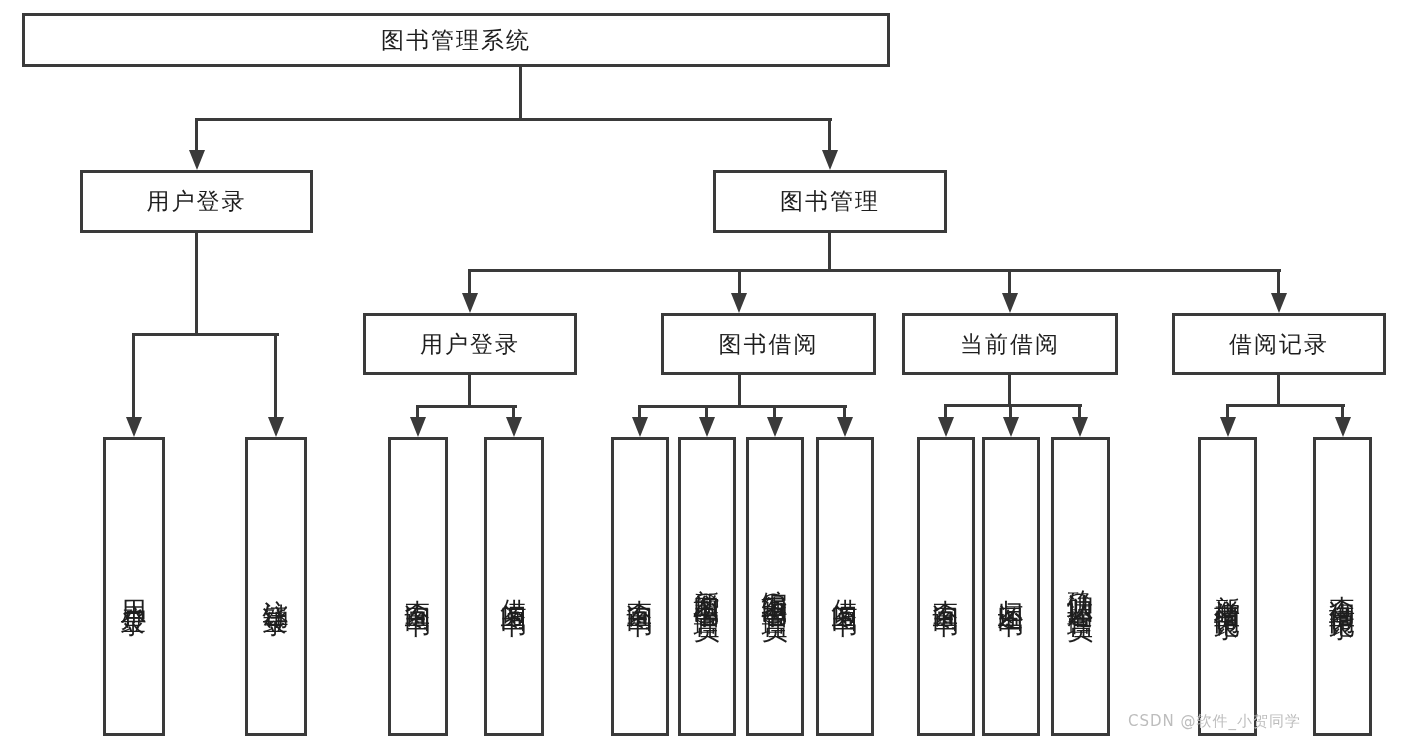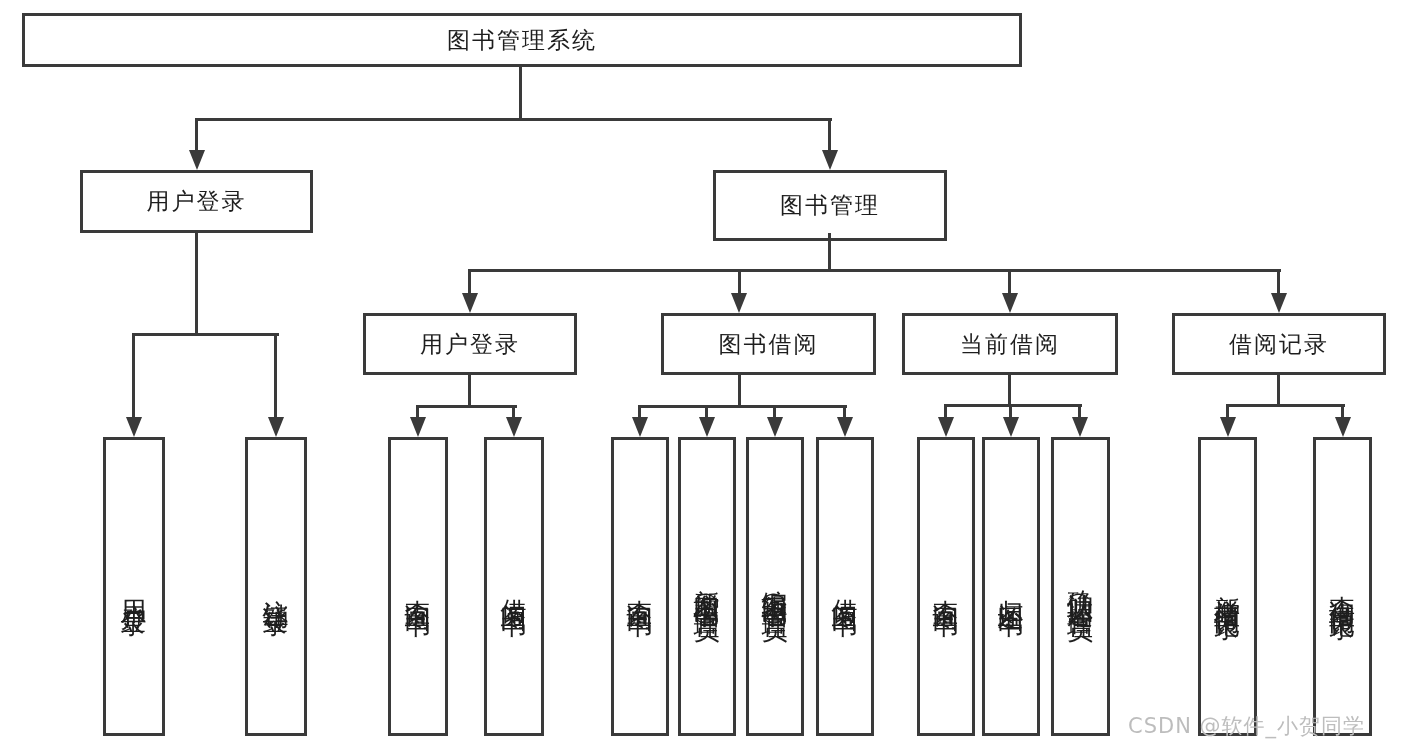--- a/index.html
+++ b/index.html
@@ -54,41 +54,41 @@
     position: absolute;
     width: 0; height: 0;
     border-left: 8px solid transparent;
     border-right: 8px solid transparent;
     border-top: 20px solid var(--line);
   }
   .watermark {
     position: absolute;
     left: 1128px;
     top: 712px;
-    font-size: 21px;
+    font-size: 15px;
     color: var(--wm);
     z-index: 10;
     letter-spacing: 1px;
     white-space: nowrap;
   }
 </style>
 </head>
 <body>
 
 <div class="canvas">
 
-  <div class="box" style="left:22px;top:13px;width:1000px;height:54px;">
+  <div class="box" style="left:22px;top:13px;width:868px;height:54px;">
     <span>图书管理系统</span>
   </div>
 
   <div class="box" style="left:80px;top:170px;width:233px;height:63px;">
     <span>用户登录</span>
   </div>
 
-  <div class="box" style="left:713px;top:170px;width:234px;height:71px;">
+  <div class="box" style="left:713px;top:170px;width:234px;height:63px;">
     <span>图书管理</span>
   </div>
 
   <div class="box" style="left:363px;top:313px;width:214px;height:62px;">
     <span>用户登录</span>
   </div>
 
   <div class="box" style="left:661px;top:313px;width:215px;height:62px;">
     <span>图书借阅</span>
   </div>

